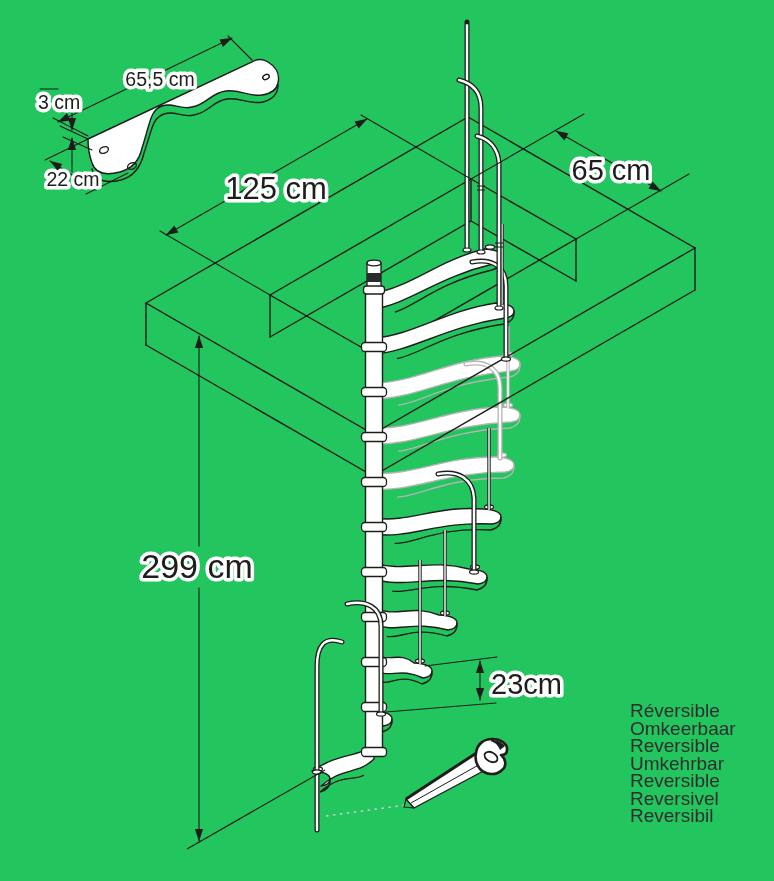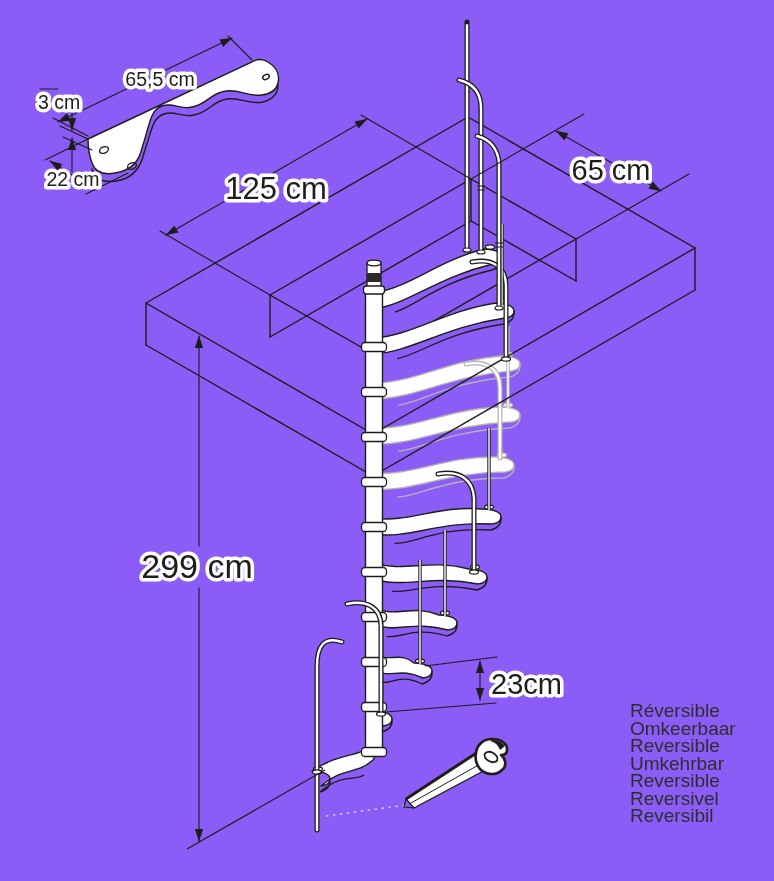--- a/index.html
+++ b/index.html
@@ -1,16 +1,16 @@
 <!DOCTYPE html>
 <html><head>
 <meta charset="utf-8">
 <style>
   html,body{margin:0;padding:0;background:#ffffff;}
-  .page{position:relative;width:774px;height:881px;background:#8b5cf6;overflow:hidden;
+  .page{position:relative;width:774px;height:881px;background:#22c55e;overflow:hidden;
         font-family:"Liberation Sans", sans-serif;}
   svg{display:block}
   text{fill:#1d1d1b;font-family:"Liberation Sans", sans-serif;}
   .dim-label{paint-order:stroke;stroke:#ffffff;stroke-width:7px;stroke-linejoin:round;fill:#1d1d1b;}
   .dim-big{font-size:31px;}
   .dim-huge{font-size:34px;}
   .dim-mid{font-size:29px;}
   .dim-small{font-size:19.5px;}
   .lang{font-size:19px;fill:#2e2e2e;}
 </style>

